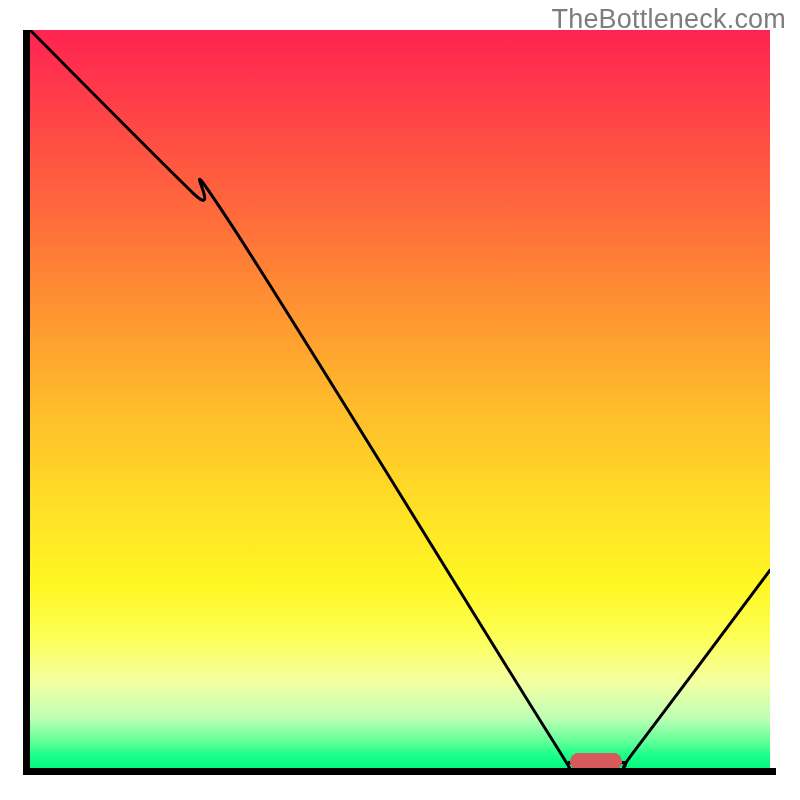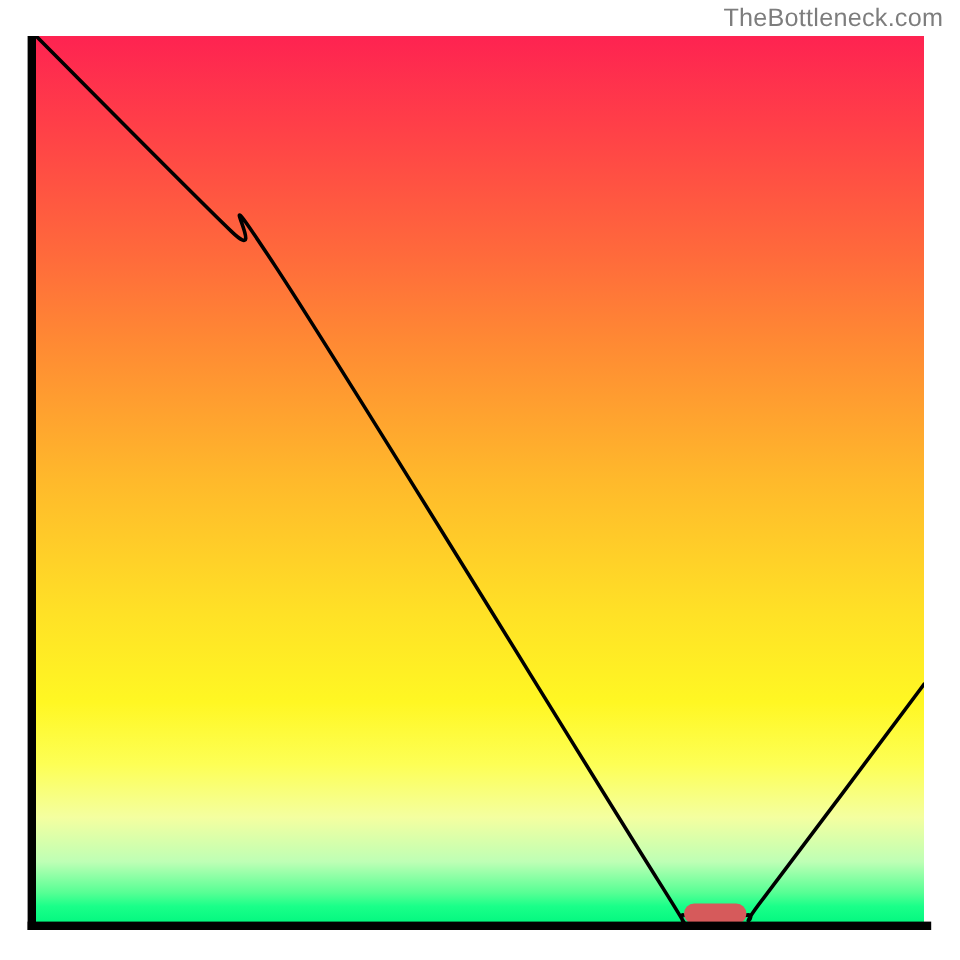--- a/index.html
+++ b/index.html
@@ -8,21 +8,21 @@
     height: 800px;
     background: #ffffff;
     font-family: Arial, Helvetica, sans-serif;
     position: relative;
     overflow: hidden;
   }
   .watermark {
     position: absolute;
     top: 4px;
     right: 14px;
-    font-size: 21px;
+    font-size: 27px;
     color: #7d7d7d;
     font-weight: 500;
     letter-spacing: 0.2px;
     z-index: 20;
   }
   .plot-area {
     position: absolute;
     left: 30px;
     top: 30px;
     width: 740px;

